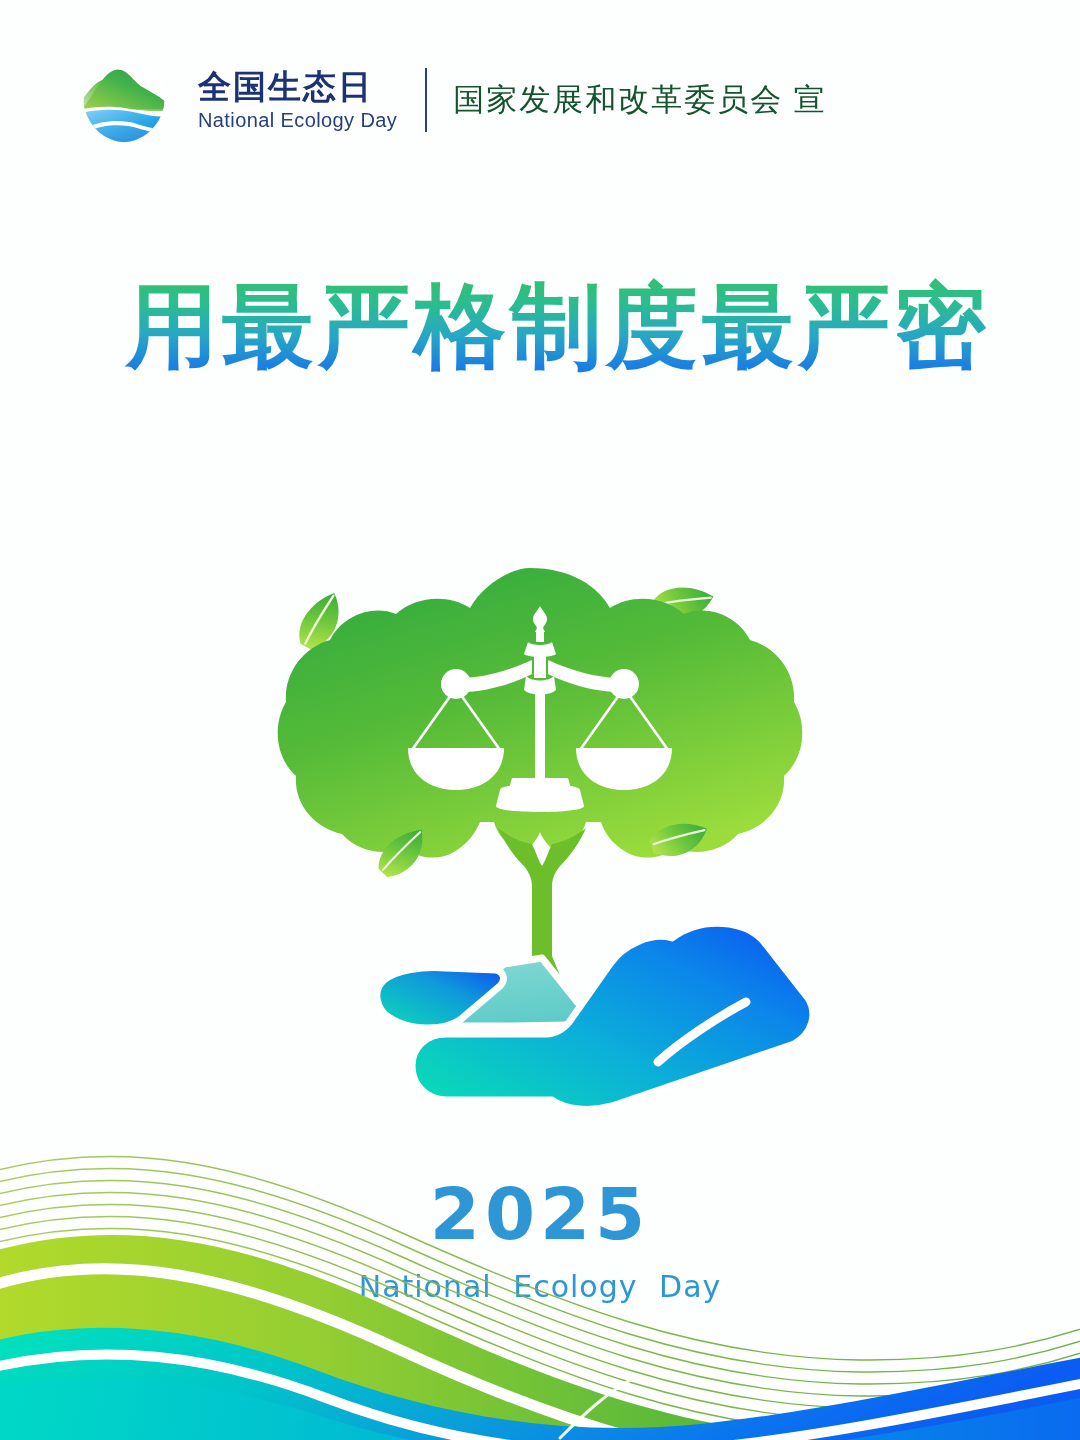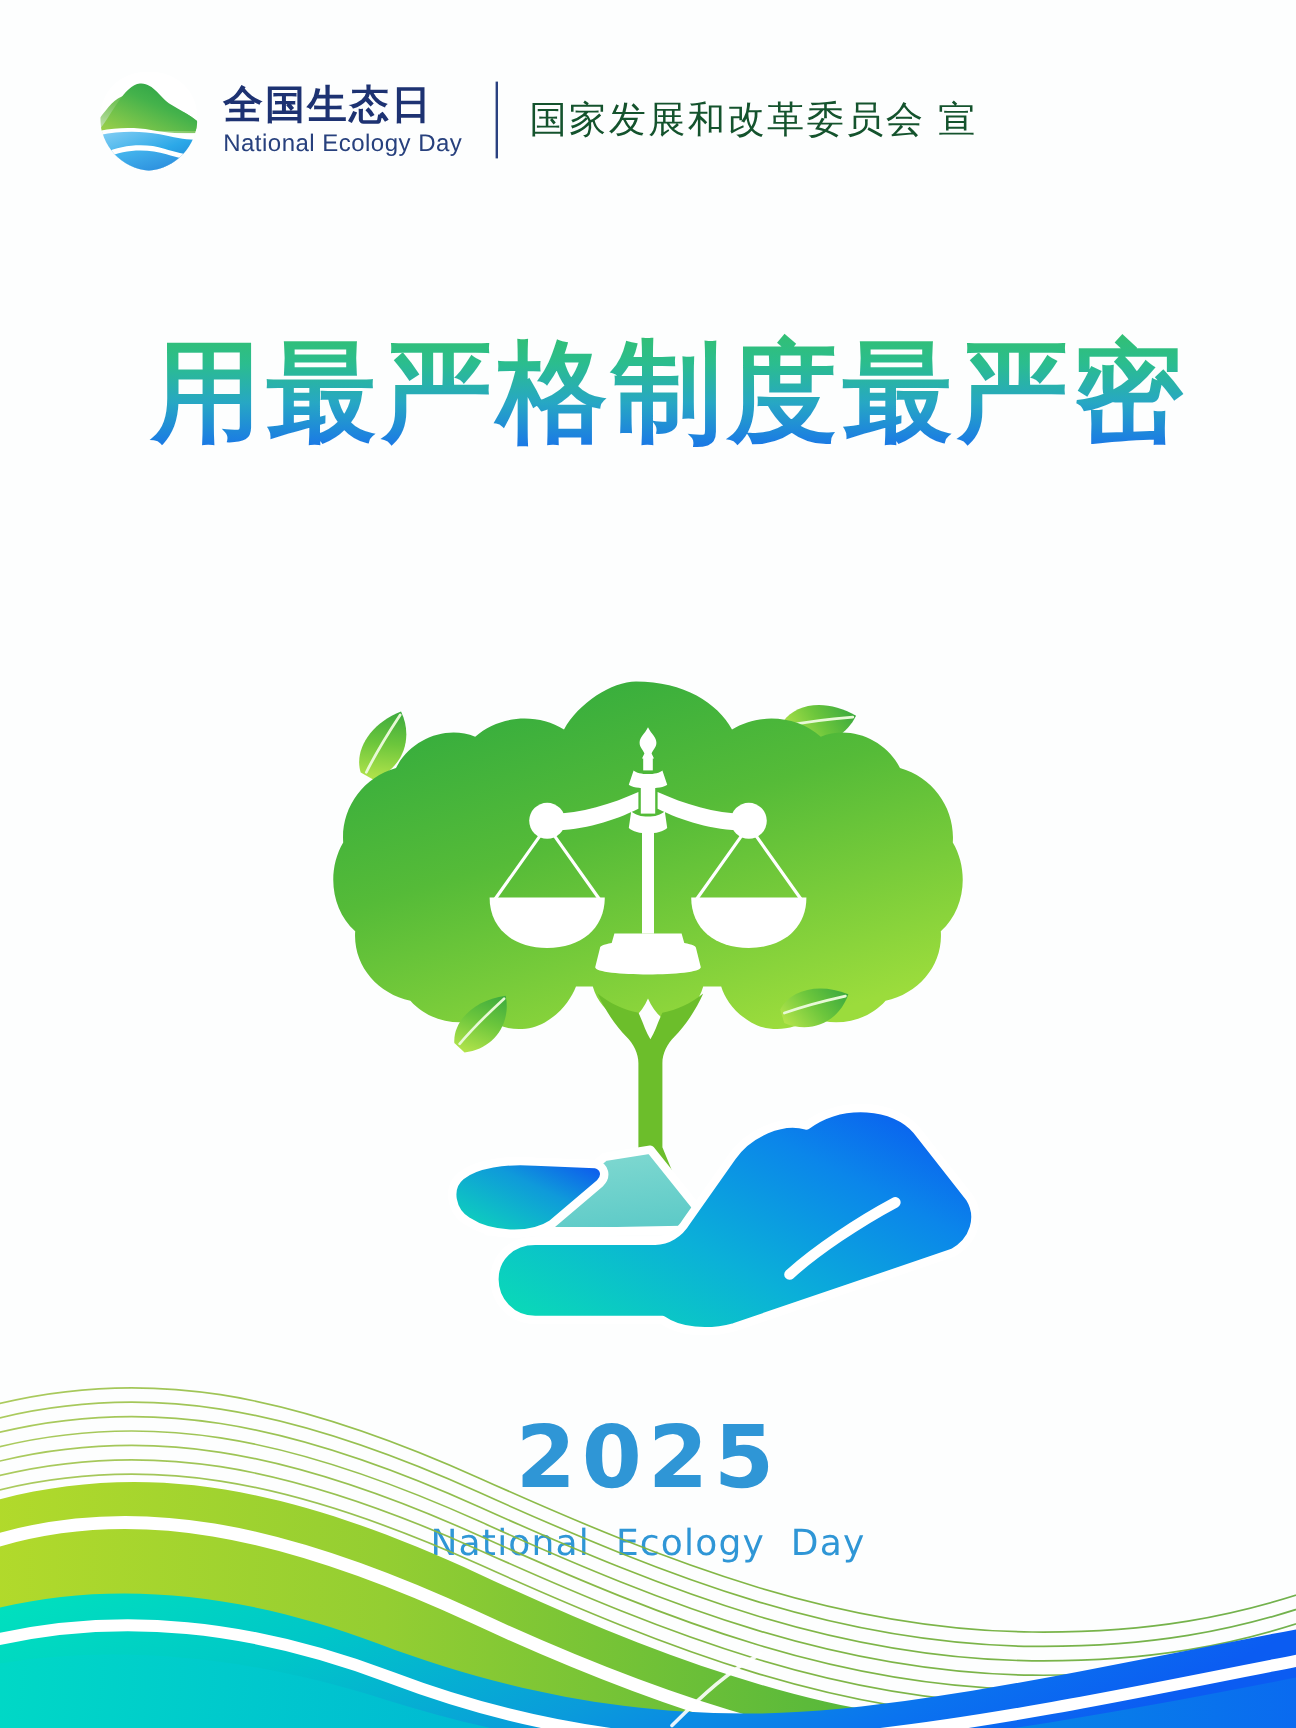--- a/index.html
+++ b/index.html
@@ -27,21 +27,21 @@
     display: flex;
     align-items: center;
     height: 96px;
   }
   .brand-logo {
     width: 92px;
     height: 92px;
     flex: 0 0 auto;
   }
   .brand-text {
-    margin-left: 16px;
+    margin-left: 28px;
     display: flex;
     flex-direction: column;
     justify-content: center;
     line-height: 1;
   }
   .brand-cn {
     font-size: 33px;
     font-weight: bold;
     color: #1d3272;
     letter-spacing: 2px;

